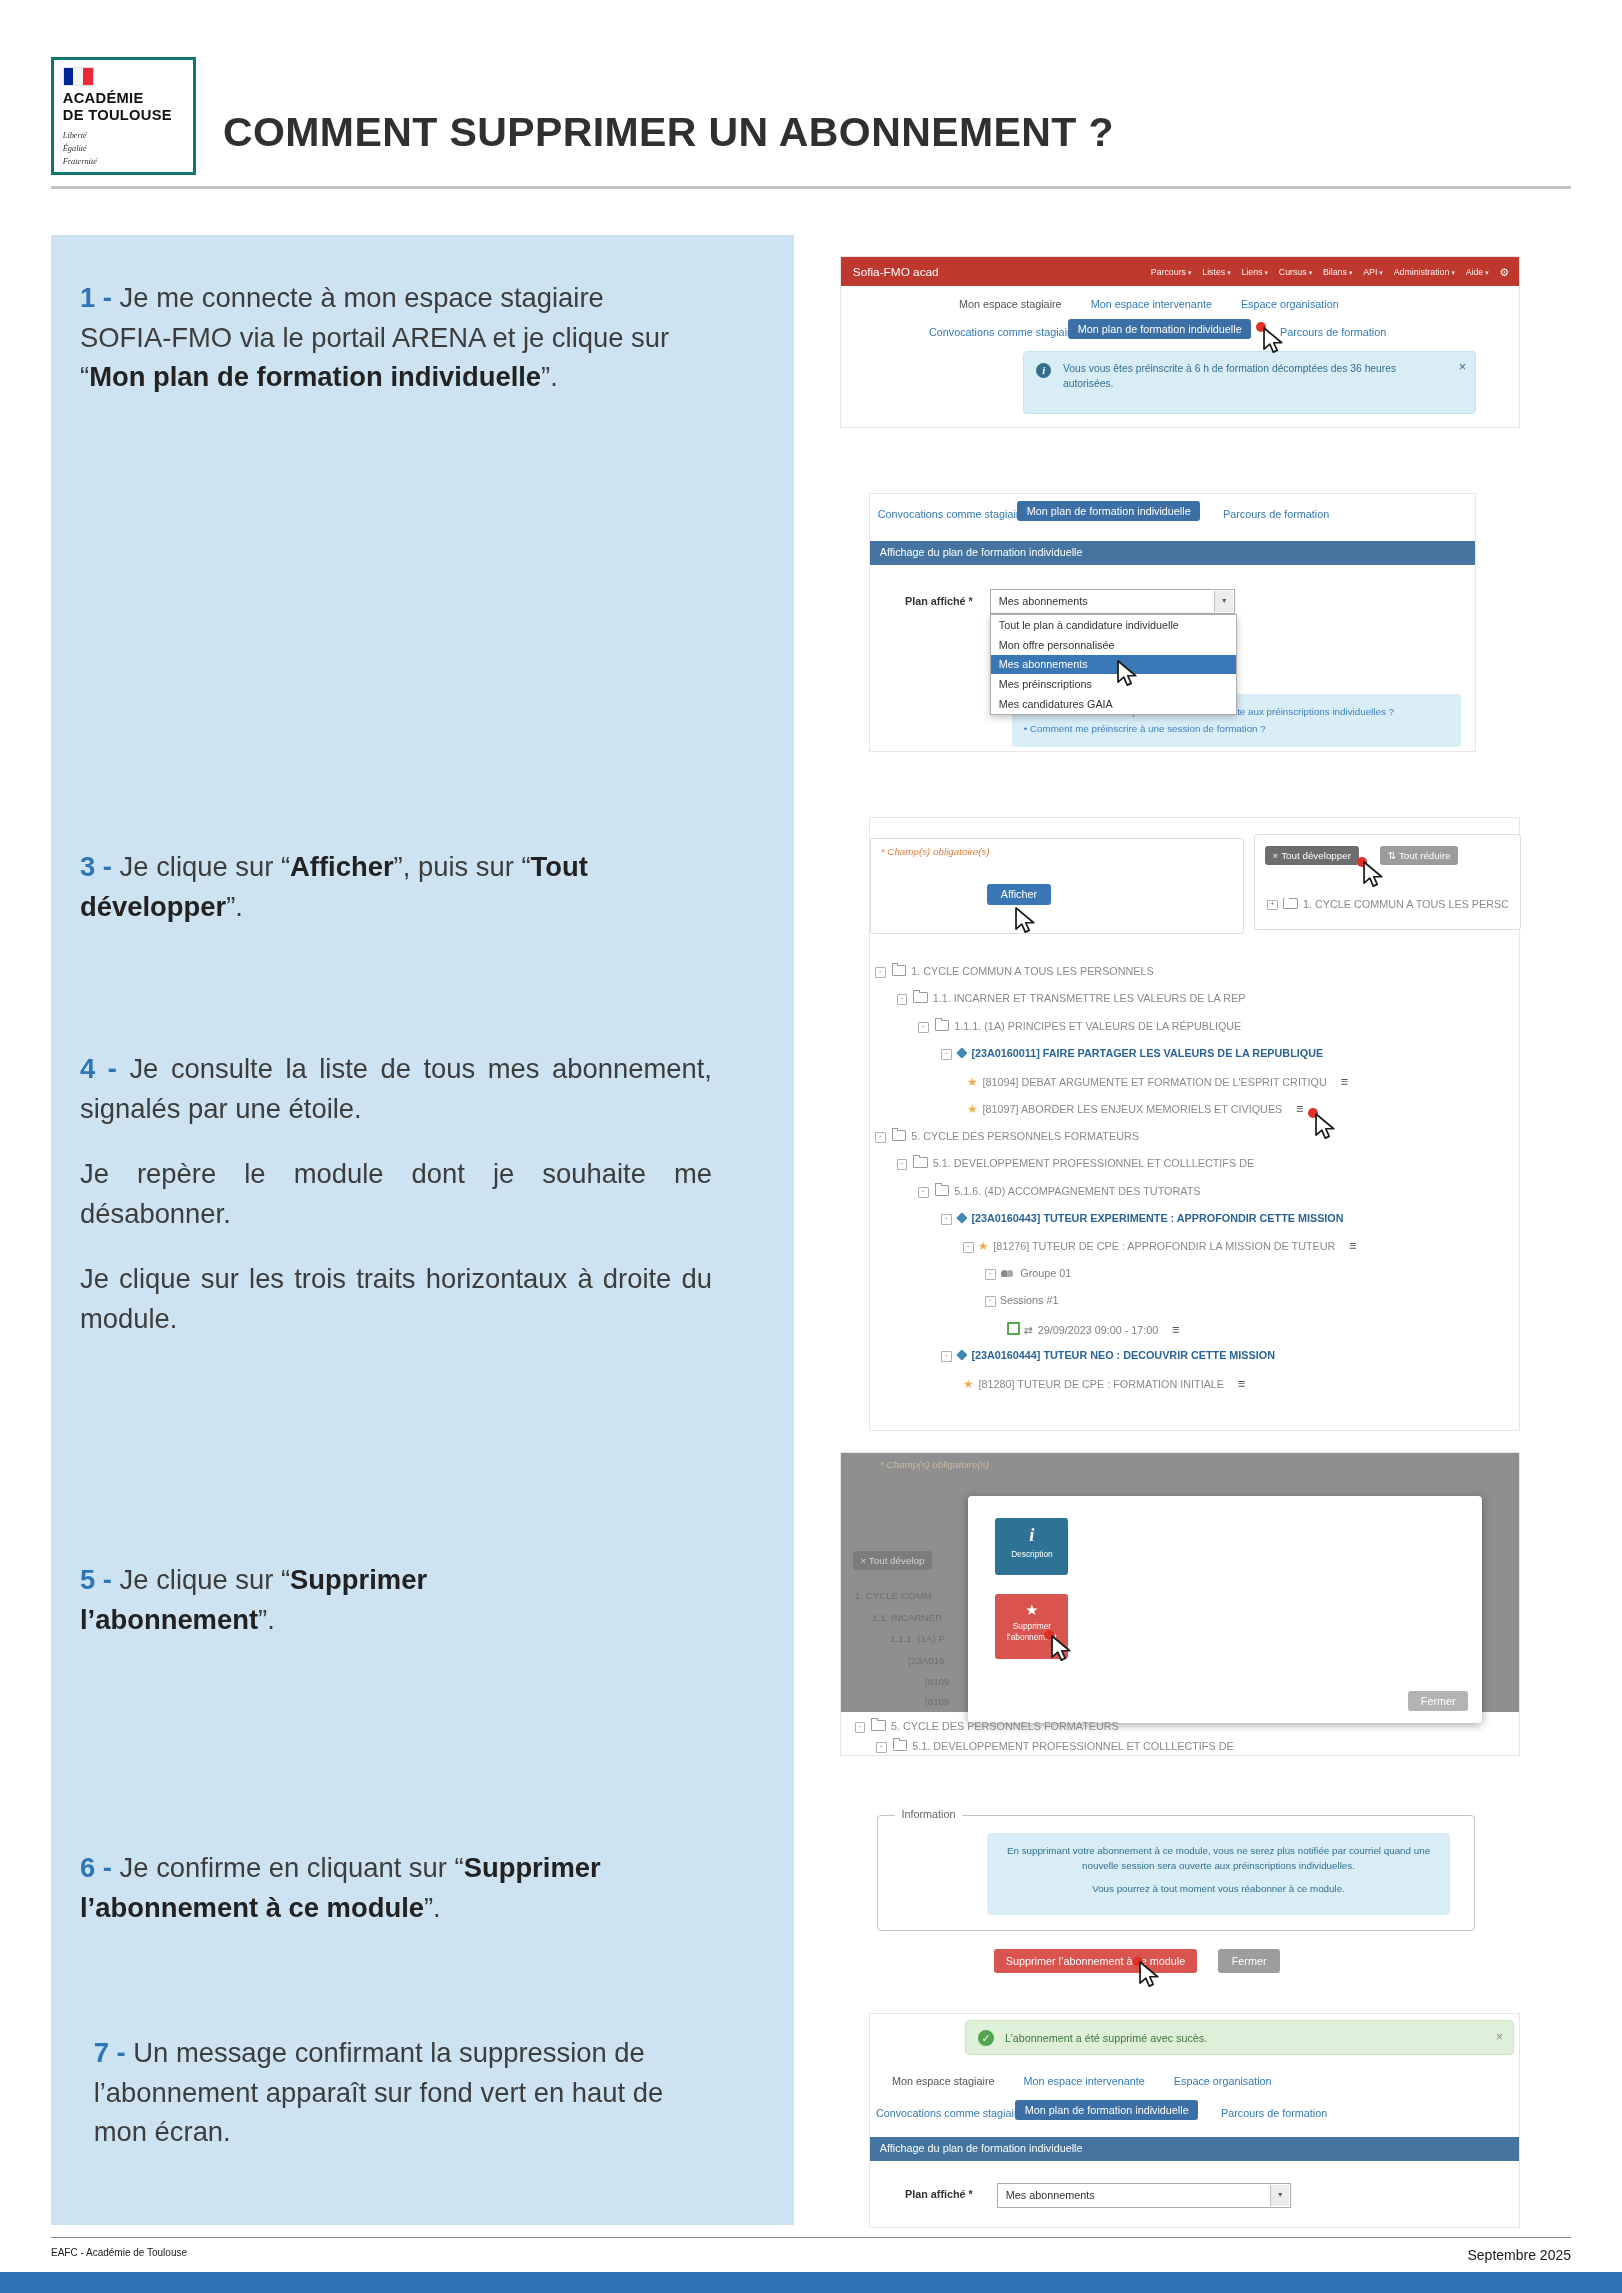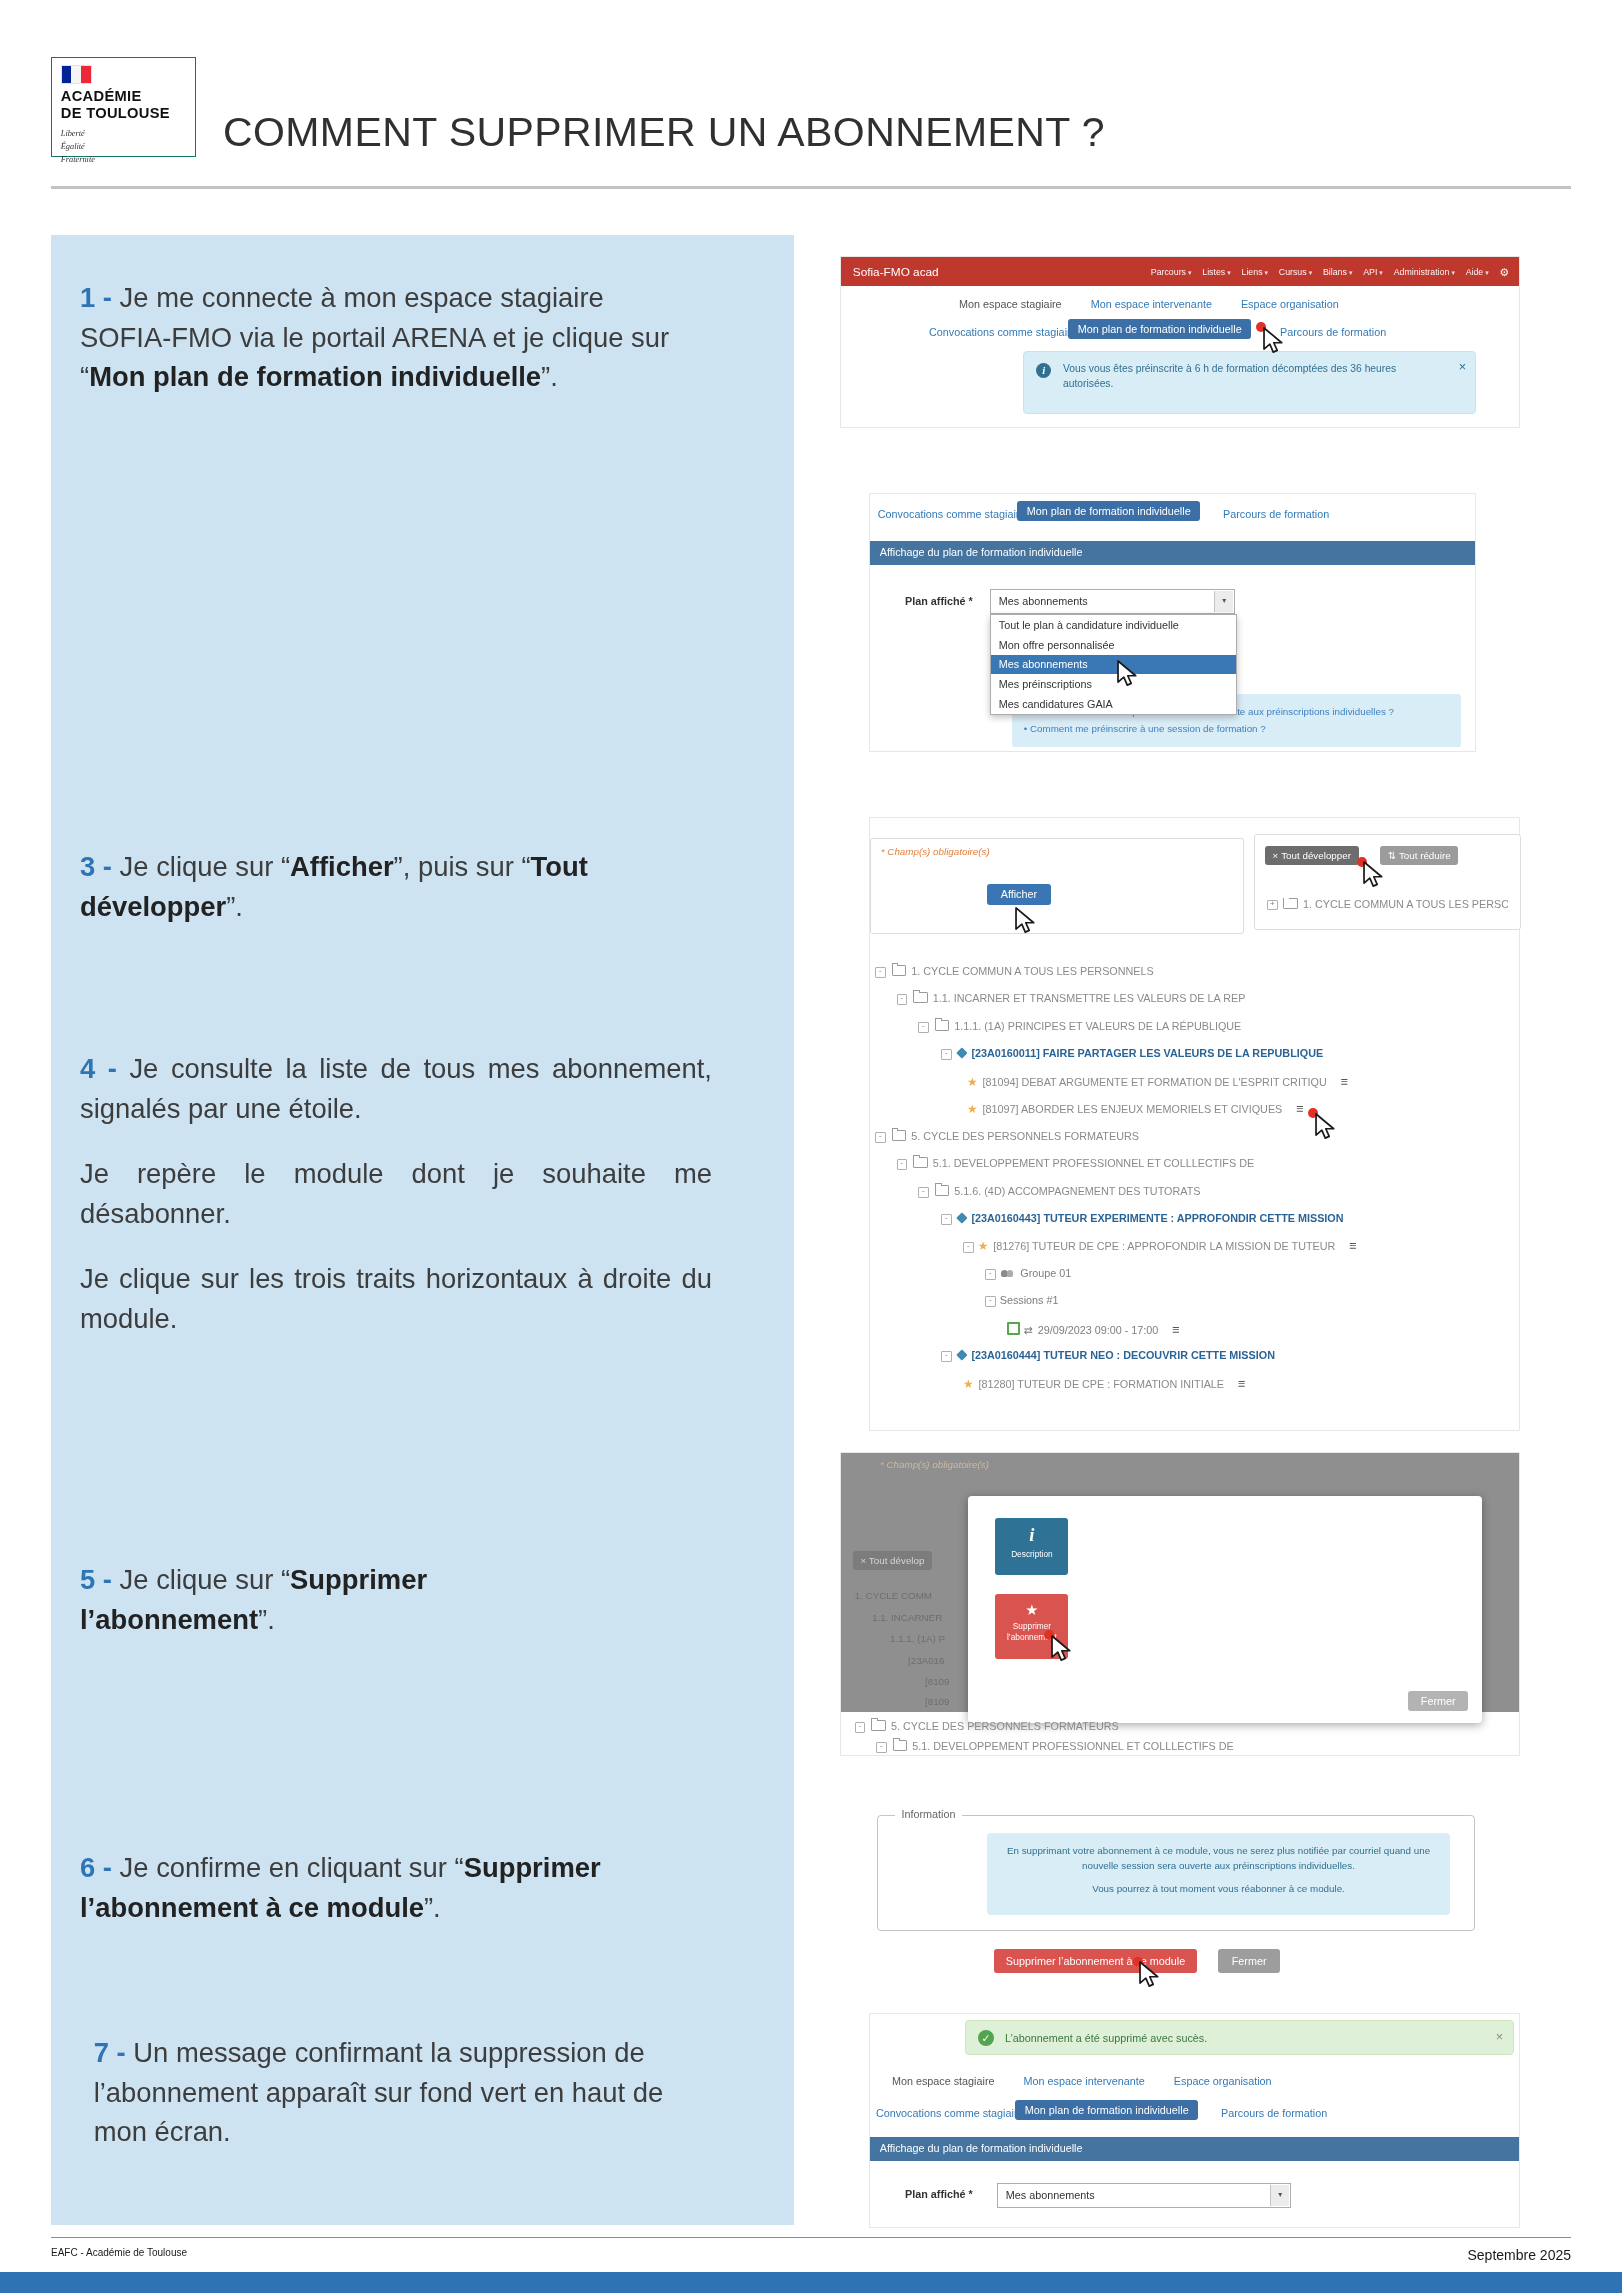--- a/index.html
+++ b/index.html
@@ -1,28 +1,28 @@
 <!DOCTYPE html>
 <html><head>
 <meta charset="utf-8">
 <style>
   html,body { margin:0; padding:0; background:#ffffff; }
   .page { position:relative; width:1622px; height:2294px; background:#fff;
           font-family:"Liberation Sans", sans-serif; overflow:hidden; }
 
   
-  .logo { position:absolute; left:51px; top:57px; width:145px; height:100px;
-          border:1px solid #0f766e; padding:6.9px 8.8px; box-sizing:border-box; background:#fff; }
+  .logo { position:absolute; left:51px; top:57px; width:145px; height:118px;
+          border:3px solid #0f766e; padding:6.9px 8.8px; box-sizing:border-box; background:#fff; }
   .flag { display:flex; width:29px; height:16.7px; margin-bottom:4.9px; border:1px solid #e3e3e3; }
   .flag i { flex:1; display:block; }
   .fb { background:#002395; } .fw { background:#f5f5f5; } .fr { background:#ed2939; }
   .lname { font-weight:bold; font-size:14.7px; line-height:1.15; color:#111; letter-spacing:0.3px; }
   .lmotto { font-family:"Liberation Serif", serif; font-style:italic; font-size:8.3px;
             color:#333; margin-top:5.9px; line-height:1.55; }
-  .title { position:absolute; left:223px; top:82px; font-size:41px; font-weight:normal;
+  .title { position:absolute; left:223px; top:82px; font-size:41px; font-weight:bold;
            color:#303030; letter-spacing:0.4px; }
   .divider { position:absolute; left:51px; top:186px; width:1520px; height:2.9px; background:#c3c3c3; }
 
   
   .panel { position:absolute; left:51px; top:235px; width:743px; height:1990px; background:#cde3f2; }
   .step { position:absolute; left:29px; font-size:27.4px; line-height:1.45; color:#3d3d3d; }
   .step b { color:#222; }
   .num { color:#2e75b6; font-weight:bold; }
   .step4 p { margin:0 0 25.5px 0; text-align:justify; }
 

